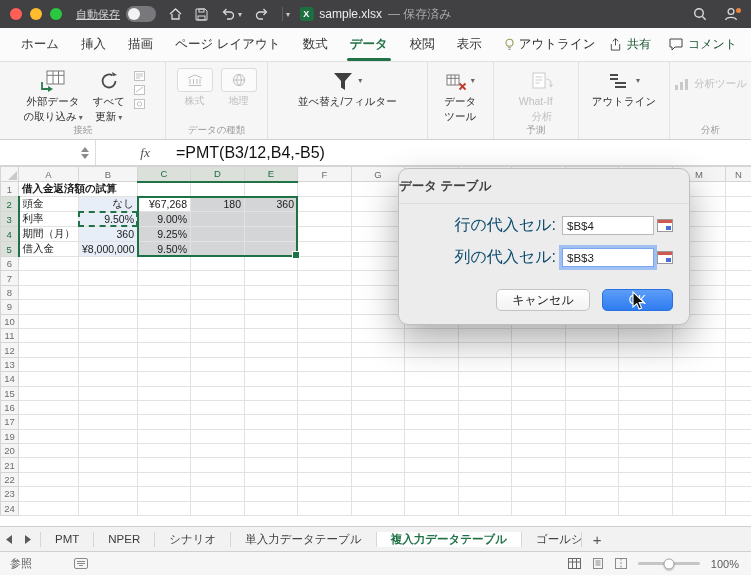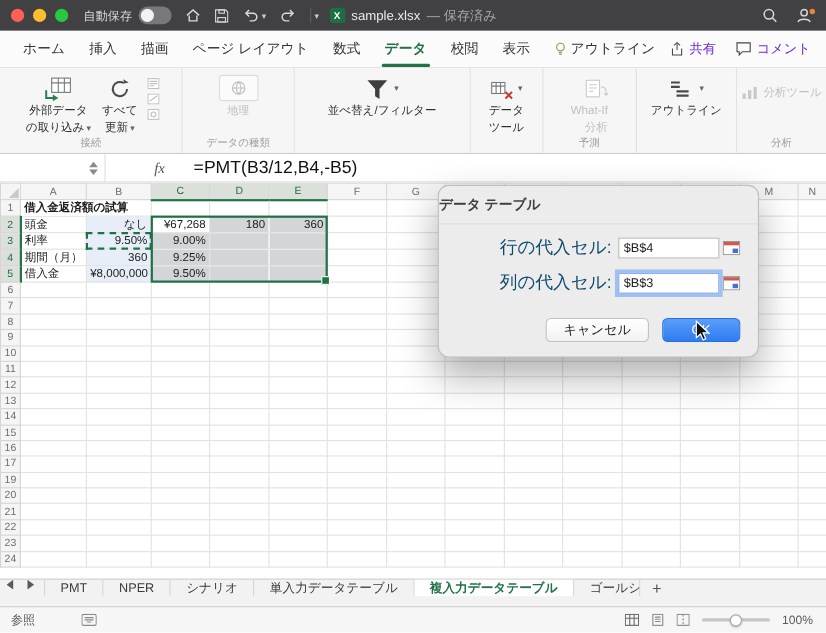--- a/index.html
+++ b/index.html
@@ -5,40 +5,40 @@
 *{margin:0;padding:0;box-sizing:border-box;}
 html,body{width:751px;height:575px;}
 body{position:relative;overflow:hidden;font-family:"Liberation Sans","DejaVu Sans",sans-serif;background:#fff;color:#222;}
 svg{display:block;}
 
 
 .titlebar{position:absolute;top:0;left:0;width:751px;height:28px;background:#414144;display:flex;align-items:center;}
 .traffic{display:flex;gap:8px;padding-left:10px;}
 .tl{width:12px;height:12px;border-radius:50%;}
 .tl.r{background:#ff5f57;}.tl.y{background:#febc2e;}.tl.g{background:#28c840;}
-.as-label{color:#d8d8d8;font-size:11px;margin-left:14px;white-space:nowrap;}
+.as-label{color:#d8d8d8;font-size:11px;margin-left:14px;white-space:nowrap;text-decoration:underline;}
 .toggle{width:30px;height:16px;border-radius:9px;background:#77777c;margin-left:6px;position:relative;flex:0 0 auto;}
 .toggle .knob{position:absolute;left:2px;top:2px;width:12px;height:12px;border-radius:50%;background:#f2f2f2;}
 .tb-ic{margin-left:13px;display:flex;align-items:center;}
 .tb-chev{color:#c9c9c9;font-size:8px;margin-left:3px;}
 .tb-sep{width:1px;height:14px;background:#5e5e60;margin-left:13px;}
 .title-center{position:absolute;left:50%;top:0;height:28px;transform:translateX(-50%);display:flex;align-items:center;gap:6px;white-space:nowrap;}
 .xlicon{width:14px;height:14px;border-radius:3px;background:#1d6f42;color:#fff;font-size:9px;font-weight:bold;display:flex;align-items:center;justify-content:center;}
 .doc-name{color:#ececec;font-size:12px;}
 .doc-status{color:#a9a9a9;font-size:12px;}
 .tb-right{position:absolute;right:12px;top:0;height:28px;display:flex;align-items:center;gap:16px;}
 .badge{position:absolute;right:-2px;top:1px;width:5px;height:5px;border-radius:50%;background:#e8843c;}
 
 
 .tabrow{position:absolute;top:28px;left:0;width:751px;height:34px;background:#fbfbfb;border-bottom:1px solid #e0e0e0;display:flex;align-items:stretch;}
 .rtabs{display:flex;align-items:stretch;padding-left:10px;}
 .rtab{display:flex;align-items:center;gap:4px;padding:0 11px;font-size:12.5px;color:#333;position:relative;white-space:nowrap;}
 .rtab.active{color:#217346;font-weight:bold;}
 .rtab.active::after{content:'';position:absolute;left:8px;right:8px;bottom:0;height:3px;background:#217346;border-radius:2px;}
-.tabrow-right{margin-left:auto;display:flex;align-items:center;gap:18px;padding-right:14px;font-size:12px;color:#6d28d9;}
+.tabrow-right{margin-left:auto;display:flex;align-items:center;gap:18px;padding-right:14px;font-size:12px;color:#14532d;}
 .trbtn{display:flex;align-items:center;gap:5px;white-space:nowrap;}
 
 
 .ribbon{position:absolute;top:62px;left:0;width:751px;height:78px;background:#f6f6f7;border-bottom:1px solid #cfcfcf;display:flex;}
 .rgroup{position:relative;border-right:1px solid #e2e2e2;display:flex;align-items:flex-start;justify-content:center;padding:5px 4px 14px;}
 .glabel{position:absolute;bottom:2px;left:0;right:0;text-align:center;font-size:9.5px;color:#9b9b9b;white-space:nowrap;}
 .rbig{display:flex;flex-direction:column;align-items:center;gap:1px;padding:1px 5px;font-size:10.5px;color:#2f2f2f;text-align:center;line-height:1.3;white-space:nowrap;}
 .rbig .ic{height:26px;display:flex;align-items:center;gap:2px;}
 .chev{font-size:8px;color:#666;margin-left:2px;}
 .gray{color:#bfbfbf !important;align-items:flex-end;}
@@ -86,21 +86,21 @@
 .dlg-row label{font-size:16px;color:#0c4a6e;margin-right:6px;white-space:nowrap;}
 .dlg-input{width:92px;height:19px;background:#fff;border:1px solid #b9b9b9;font-size:11.5px;display:flex;align-items:center;padding:0 4px;}
 .dlg-input.focused{box-shadow:0 0 0 3px rgba(97,157,246,.55);border-color:#79a7f5;}
 .range-ic{margin-left:3px;display:flex;}
 .dlg-btns{position:absolute;right:16px;bottom:13px;display:flex;gap:12px;}
 .btn{height:22px;border-radius:5px;font-size:12px;padding:0 15px;border:1px solid #c3c3c3;background:linear-gradient(#ffffff,#f2f2f2);color:#222;font-family:inherit;}
 .btn.ok{background:linear-gradient(#5c9df8,#2e7cf0);border-color:#2a70e0;color:#fff;padding:0 26px;}
 .cursor{position:absolute;left:632px;top:291px;z-index:30;pointer-events:none;}
 
 
-.sheetbar{position:absolute;top:526px;left:0;width:751px;height:25px;background:#f2f2f2;border-top:1px solid #cfcfcf;display:flex;align-items:flex-start;font-size:11.5px;color:#3c3c3c;}
+.sheetbar{position:absolute;top:526px;left:0;width:751px;height:25px;background:#f2f2f2;border-top:1px solid #cfcfcf;display:flex;align-items:center;font-size:11.5px;color:#3c3c3c;}
 .snav{width:18px;display:flex;align-items:center;justify-content:center;color:#555;}
 .stabs{display:flex;align-items:stretch;margin-left:4px;}
 .stab{display:flex;align-items:center;padding:0 14px;border-right:1px solid #d6d6d6;white-space:nowrap;}
 .stab:first-child{border-left:1px solid #d6d6d6;}
 .stab.active{background:#fff;color:#217346;font-weight:bold;}
 .stab:last-child{max-width:60px;overflow:hidden;}
 .addtab{width:30px;display:flex;align-items:center;justify-content:center;font-size:15px;color:#555;}
 
 
 .statusbar{position:absolute;top:551px;left:0;width:751px;height:24px;background:#f6f6f6;border-top:1px solid #d0d0d0;display:flex;align-items:center;font-size:11px;color:#5a5a5a;}
@@ -269,20 +269,29 @@
             <circle cx="5.5" cy="5" r="2.2" fill="none" stroke="#c0c0c0"></circle>
           </svg>
         </span>
     </div>
     <div class="glabel">接続</div>
   </div>
 
   <div class="rgroup" style="width:102px">
     <div class="dtype">
       <span class="card">
+        <svg width="16" height="13" viewBox="0 0 16 13">
+            <path d="M1 4L8 1l7 3" fill="none" stroke="#bdbdbd"></path>
+            <path d="M3 5v5M6.5 5v5M10 5v5M13 5v5M1.5 11.5h13" stroke="#bdbdbd" fill="none"></path>
+          </svg>
+      </span>
+      <span>株式</span>
+    </div>
+    <div class="dtype">
+      <span class="card">
         <svg width="14" height="14" viewBox="0 0 14 14">
             <circle cx="7" cy="7" r="5.6" fill="none" stroke="#bdbdbd"></circle>
             <path d="M1.5 7h11M7 1.5c-3 3-3 8 0 11M7 1.5c3 3 3 8 0 11" fill="none" stroke="#bdbdbd"></path>
           </svg>
       </span>
       <span>地理</span>
     </div>
     <div class="glabel">データの種類</div>
   </div>
 

